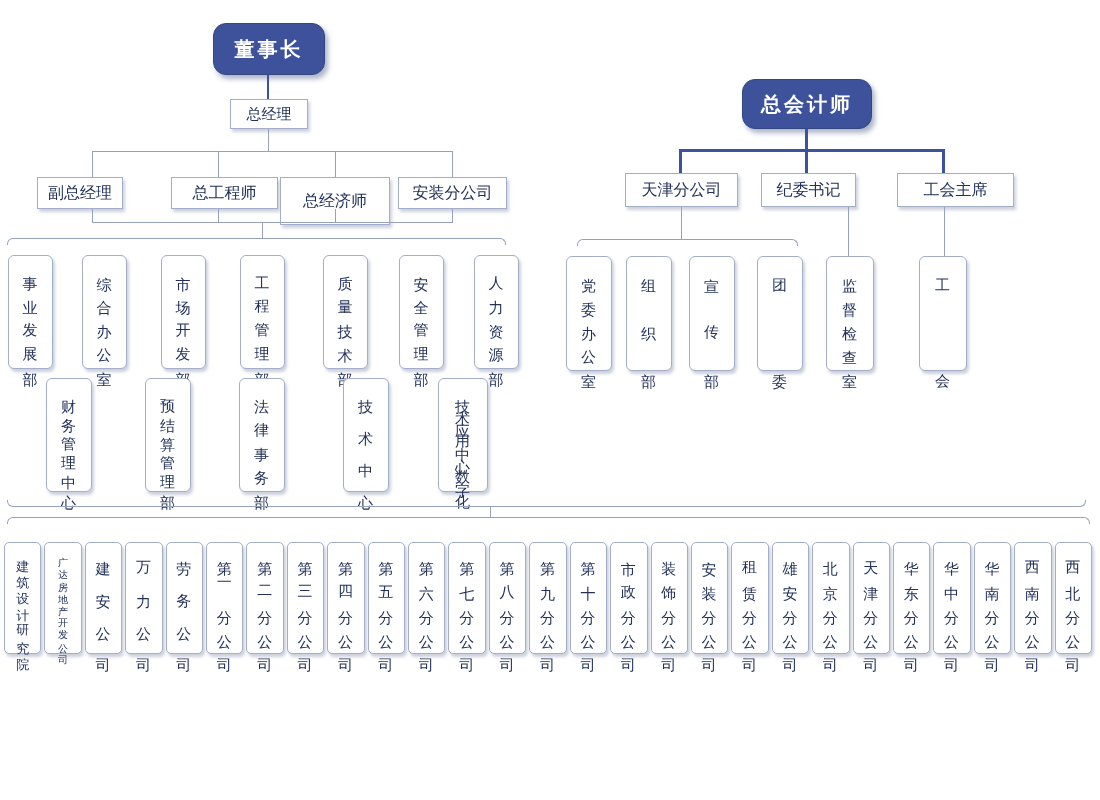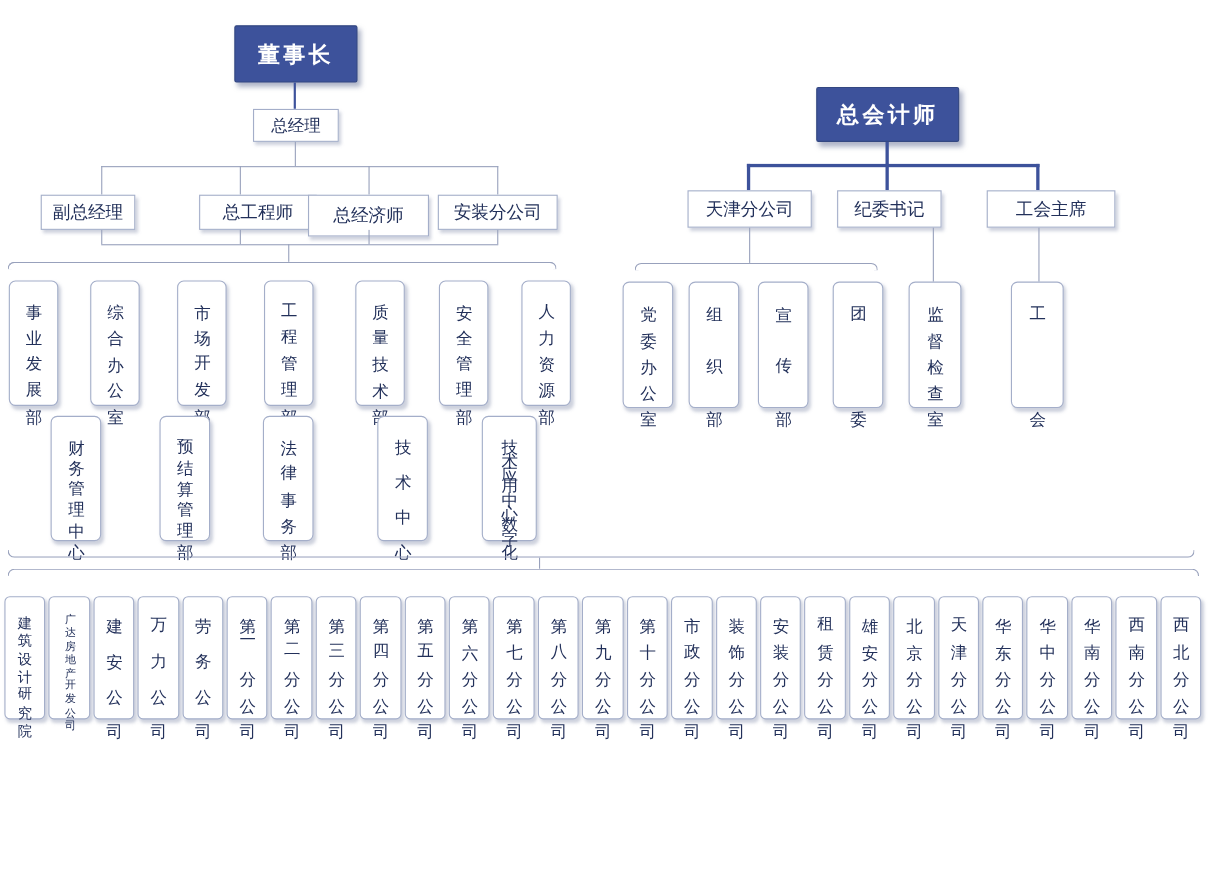--- a/index.html
+++ b/index.html
@@ -11,21 +11,21 @@
   *{margin:0;padding:0;box-sizing:border-box;}
   html,body{background:#fff;}
   body{font-family:"Liberation Sans","DejaVu Sans",sans-serif;color:var(--text);}
   #canvas{position:relative;width:1100px;height:800px;background:#ffffff;overflow:hidden;}
 
   
   .hbox{position:absolute;display:flex;align-items:center;justify-content:center;
         background:#fff;border:1px solid var(--border);font-size:16px;color:var(--text);
         box-shadow:2px 3px 3px rgba(130,140,170,.40);white-space:nowrap;}
   .root{background:var(--accent);color:#fff;font-weight:bold;font-size:20px;
-        letter-spacing:3px;border:1px solid #334781;border-radius:2px;
+        letter-spacing:3px;border:1px solid #334781;border-radius:13px;
         box-shadow:3px 4px 5px rgba(110,120,155,.55);}
   .vbox{position:absolute;display:flex;align-items:center;justify-content:center;
         background:#fff;border:1px solid var(--border);border-radius:6px;
         box-shadow:2px 3px 3px rgba(130,140,170,.40);}
   .vtext{display:inline-block;writing-mode:vertical-rl;text-orientation:upright;
          height:96px;line-height:19px;font-size:15px;letter-spacing:1px;
          text-align:justify;text-align-last:justify;color:var(--text);}
   .vtext.tall{height:98px;}
   .f13{font-size:13px;letter-spacing:0;}
   .f10{font-size:10px;letter-spacing:0;line-height:13px;}
@@ -61,22 +61,22 @@
     <div class="hbox" style="left:230px;top:99px;width:78px;height:30px;font-size:15px">总经理</div>
 
     <div class="vline" style="left:268px;top:129px;height:22px"></div>
     <div class="hline" style="left:92px;top:151px;width:361px"></div>
     <div class="vline" style="left:92px;top:151px;height:26px"></div>
     <div class="vline" style="left:218px;top:151px;height:26px"></div>
     <div class="vline" style="left:335px;top:151px;height:26px"></div>
     <div class="vline" style="left:452px;top:151px;height:26px"></div>
 
     <div class="hbox" style="left:37px;top:177px;width:86px;height:32px">副总经理</div>
-    <div class="hbox" style="left:181px;top:177px;width:107px;height:32px">总工程师</div>
-    <div class="hbox" style="left:280px;top:177px;width:110px;height:38px">总经济师</div>
+    <div class="hbox" style="left:171px;top:177px;width:107px;height:32px">总工程师</div>
+    <div class="hbox" style="left:280px;top:177px;width:110px;height:48px">总经济师</div>
     <div class="hbox" style="left:398px;top:177px;width:109px;height:32px">安装分公司</div>
 
     <div class="vline" style="left:92px;top:209px;height:13px"></div>
     <div class="vline" style="left:218px;top:209px;height:13px"></div>
     <div class="vline" style="left:335px;top:209px;height:13px"></div>
     <div class="vline" style="left:452px;top:209px;height:13px"></div>
     <div class="hline" style="left:92px;top:222px;width:361px"></div>
     <div class="vline" style="left:262px;top:222px;height:16px"></div>
     <div class="bracket" style="left:7px;top:238px;width:499px"></div>
 

